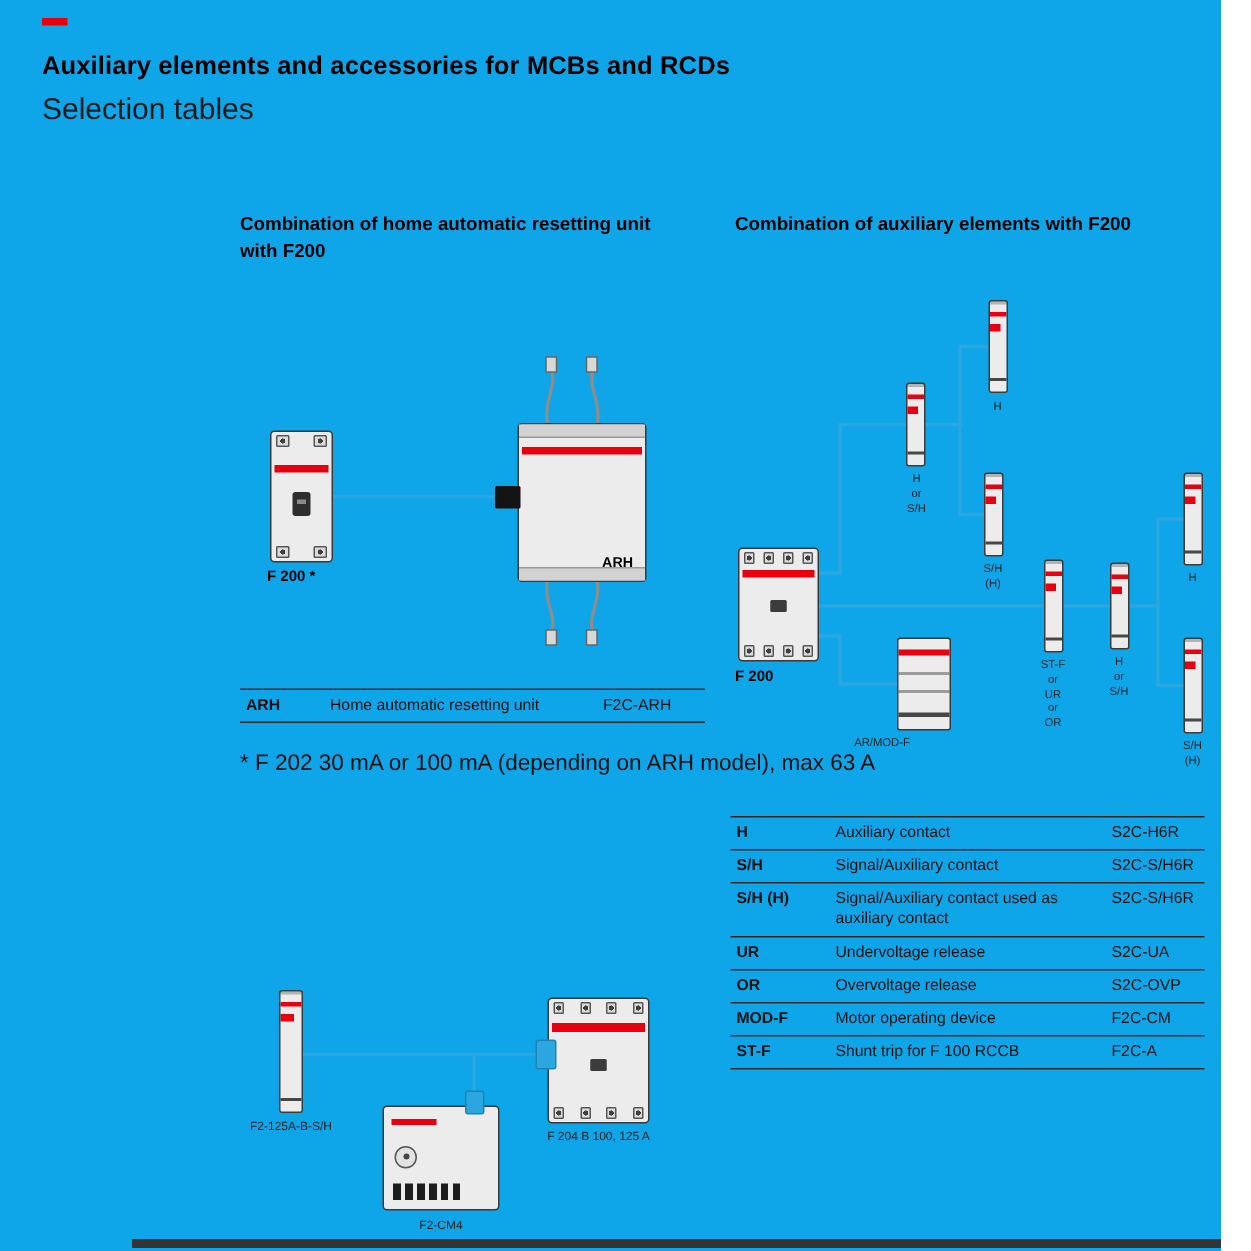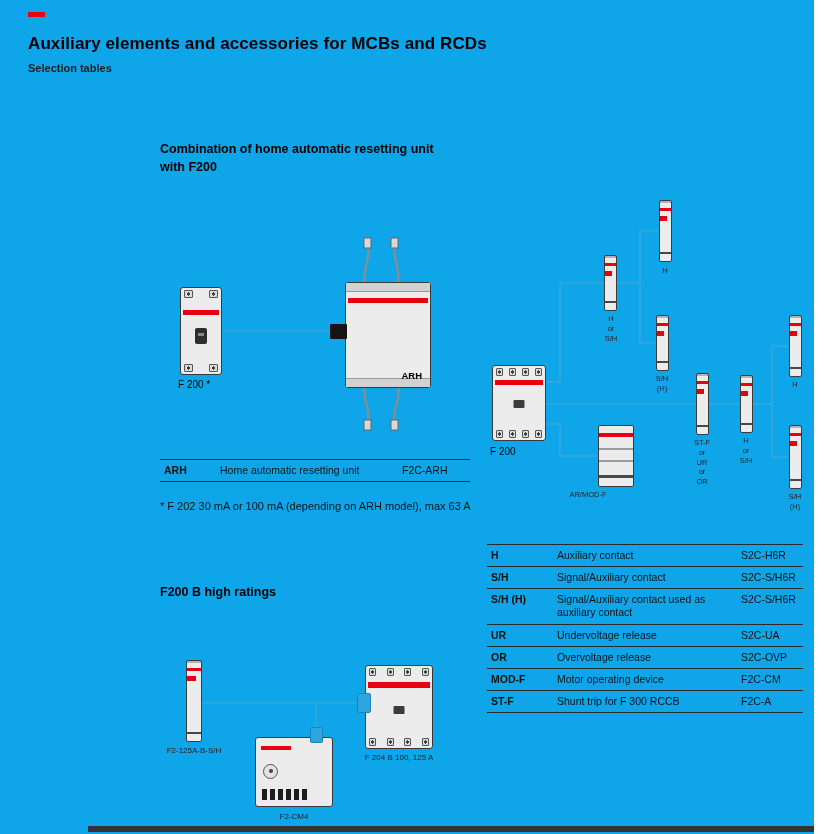--- a/index.html
+++ b/index.html
@@ -2,21 +2,21 @@
 <html style="--accent: #e8000e; --blue: #2ba6df; --line: #2a2a2a;"><head>
 <meta charset="utf-8">
 <style>
   *{margin:0;padding:0;box-sizing:border-box}
   html,body{background:#ffffff}
   body{font-family:"Liberation Sans",sans-serif;color:#111}
   .page{position:relative;width:814px;height:834px;background:#0ea5e9;overflow:hidden}
 
   .accent-dash{position:absolute;background:var(--accent)}
   .title{position:absolute;font-size:17px;font-weight:bold;color:#000;letter-spacing:.1px}
-  .subtitle{position:absolute;font-size:11px;font-weight:bold;color:#1c1c1c}
+  .subtitle{position:absolute;font-size:20px;font-weight:normal;color:#1c1c1c}
   .heading{position:absolute;font-size:12.5px;font-weight:bold;color:#000;line-height:1.45}
 
   svg.overlay{position:absolute;left:0;top:0;z-index:1;pointer-events:none}
   .blue{fill:none;stroke:var(--blue);stroke-width:2.4px}
   .wire{fill:none;stroke:#8d8d8d;stroke-width:2.2px}
   .tip{fill:#d8d8d8;stroke:#666;stroke-width:1px}
 
   
   .dev{position:absolute;background:#ececec;border:1.5px solid #3a3a3a;border-radius:3px;z-index:2}
   .trow{position:absolute;left:3px;right:3px;top:2px;display:flex;justify-content:space-between}
@@ -41,21 +41,21 @@
         #ececec}
   .arbox{position:absolute;border:1.5px solid #3a3a3a;border-radius:2px;z-index:2;
        background:
         linear-gradient(var(--accent),var(--accent)) 0 7px/100% 4px no-repeat,
         linear-gradient(#9c9c9c,#9c9c9c) 0 22px/100% 2px no-repeat,
         linear-gradient(#9c9c9c,#9c9c9c) 0 34px/100% 2px no-repeat,
         linear-gradient(#474747,#474747) 0 calc(100% - 8px)/100% 3px no-repeat,
         #ececec}
 
   .dlabel{position:absolute;font-size:7.5px;line-height:1.3;color:#222;text-align:center;white-space:pre-line;z-index:2}
-  .blabel{position:absolute;font-size:10px;font-weight:normal;color:#000;z-index:2}
+  .blabel{position:absolute;font-size:10px;font-weight:bold;color:#000;z-index:2}
   .arh-name{position:absolute;right:8px;bottom:6px;font-size:9.5px;font-weight:bold;color:#000}
 
   .conn-black{position:absolute;background:#141414;z-index:3;border-radius:1px}
   .conn-blue{position:absolute;background:var(--blue);z-index:3;border-radius:2px;border:1px solid #1c84b5}
 
   
   .cm-stripe{position:absolute;left:5px;top:8px;width:30px;height:4px;background:var(--accent)}
   .knob{position:absolute;left:7px;top:26px;width:15px;height:15px;border:1.5px solid #555;border-radius:50%;background:#e2e2e2}
   .knob::after{content:"";display:block;margin:4px auto 0;width:4px;height:4px;background:#444;border-radius:50%}
   .vents{position:absolute;left:6px;bottom:6px;width:46px;height:11px;
@@ -65,21 +65,21 @@
   .tbl{position:absolute;z-index:2;border-bottom:1px solid var(--line)}
   .trow-t{display:flex;align-items:flex-start;border-top:1px solid var(--line);padding:4px 2px 4px 4px;font-size:10.5px;line-height:1.25}
   .tcode{font-weight:bold;flex:0 0 auto}
   .tdesc{flex:1 1 auto;padding-right:6px}
   .tord{flex:0 0 auto}
   .tbl-left .tcode{width:56px}
   .tbl-left .tord{width:66px}
   .tbl-right .tcode{width:66px}
   .tbl-right .tord{width:60px}
 
-  .footnote{position:absolute;font-size:11px;color:#111;z-index:2}
+  .footnote{position:absolute;font-size:15px;color:#111;z-index:2}
   .bottom-rule{position:absolute;background:#343434;z-index:2}
 </style>
 </head>
 <body>
 
 <div class="page">
 
   <svg class="overlay" width="834" height="834" viewBox="0 0 834 834">
 
     <polyline class="blue" points="222,331 346,331"></polyline>
@@ -103,20 +103,21 @@
     <rect class="tip" x="391" y="238" width="7" height="10"></rect>
     <rect class="tip" x="364" y="420" width="7" height="10"></rect>
     <rect class="tip" x="391" y="420" width="7" height="10"></rect>
   </svg>
 
   <div class="accent-dash" style="left:28px;top:12px;width:17px;height:5px"></div>
   <div class="title" style="left:28px;top:34px">Auxiliary elements and accessories for MCBs and RCDs</div>
   <div class="subtitle" style="left:28px;top:62px">Selection tables</div>
 
   <div class="heading" style="left:160px;top:140px;width:300px">Combination of home automatic resetting unit with F200</div>
+  <div class="heading" style="left:490px;top:140px;width:340px">Combination of auxiliary elements with F200</div>
 
   <div class="dev mcb2" style="left:180px;top:287px;width:42px;height:88px">
     <div class="trow">
         <i></i>
         <i></i>
       </div>
     <div class="rstripe" style="top:22px"></div>
     <div class="tog" style="top:40px"></div>
     <div class="trow bot">
         <i></i>
@@ -135,21 +136,20 @@
 
   <div class="tbl tbl-left" style="left:160px;top:459px;width:310px">
     <div class="trow-t">
       <span class="tcode">ARH</span>
       <span class="tdesc">Home automatic resetting unit</span>
       <span class="tord">F2C-ARH</span>
     </div>
   </div>
   <div class="footnote" style="left:160px;top:500px">* F 202 30 mA or 100 mA (depending on ARH model), max 63 A</div>
 
-  <div class="heading" style="left:160px;top:583px;width:300px">F200 B high ratings</div>
 
   <div class="aux" style="left:186px;top:660px;width:16px;height:82px"></div>
   <div class="dlabel" style="left:149px;top:746px;width:90px;font-size:8px">F2-125A-B-S/H</div>
 
   <div class="dev" style="left:365px;top:665px;width:68px;height:84px">
     <div class="trow">
         <i></i>
         <i></i>
         <i></i>
         <i></i>
@@ -252,20 +252,20 @@
       <span class="tdesc">Overvoltage release</span>
       <span class="tord">S2C-OVP</span>
     </div>
     <div class="trow-t">
       <span class="tcode">MOD-F</span>
       <span class="tdesc">Motor operating device</span>
       <span class="tord">F2C-CM</span>
     </div>
     <div class="trow-t">
       <span class="tcode">ST-F</span>
-      <span class="tdesc">Shunt trip for F 300 RCCB</span>
+      <span class="tdesc">Shunt trip for F 100 RCCB</span>
       <span class="tord">F2C-A</span>
     </div>
   </div>
 
   <div class="bottom-rule" style="left:88px;top:826px;width:746px;height:6px"></div>
 
 </div>
 
 </body></html>

